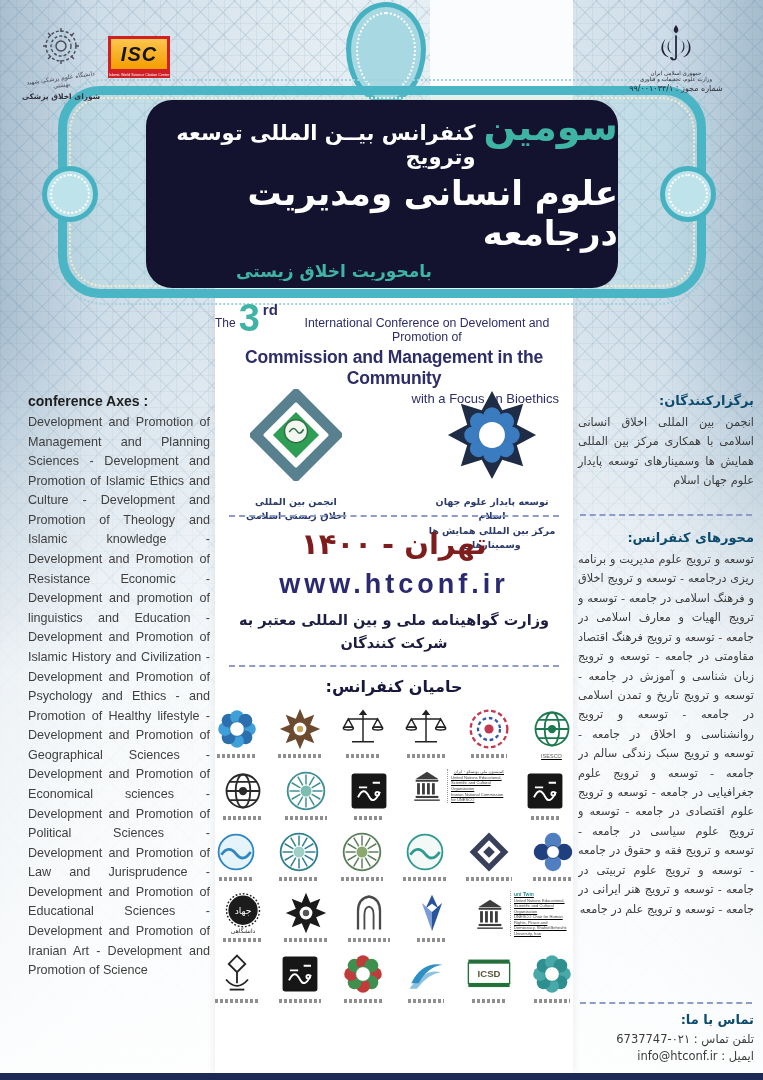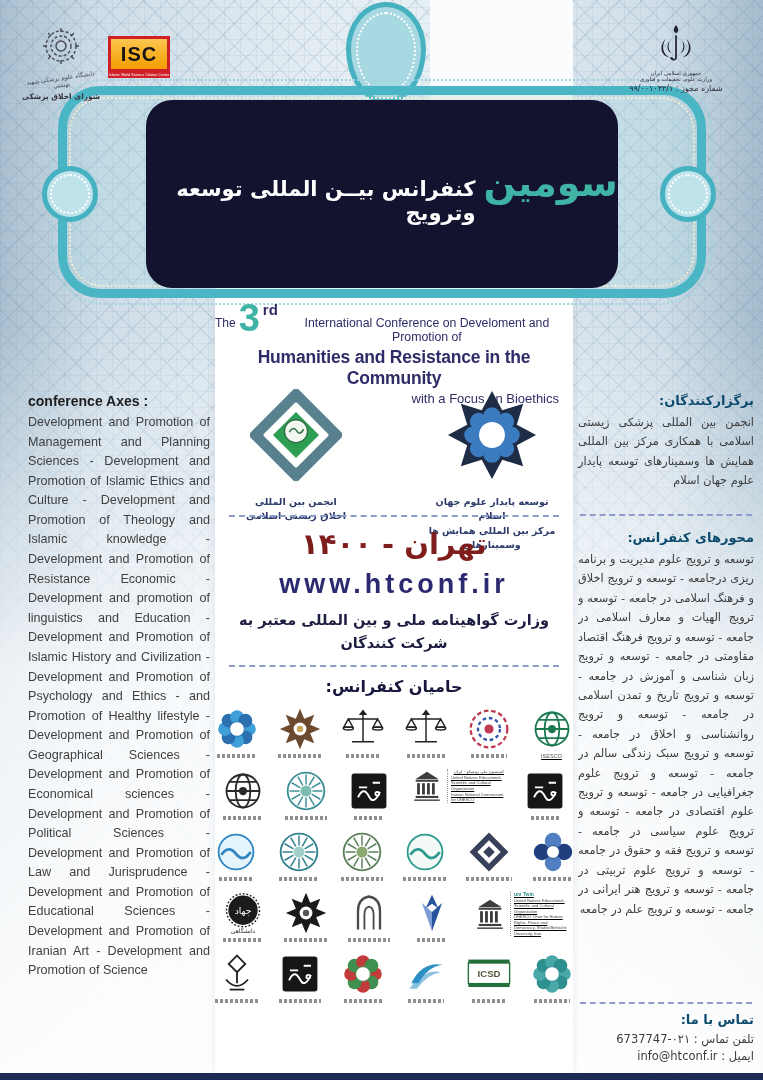--- a/index.html
+++ b/index.html
@@ -40,21 +40,21 @@
   .banner .l3{color:#3fb3a4;font-size:17px;font-weight:bold;margin-top:8px;direction:rtl;transform:translateX(-48px);}
 
   
   .sbmu{position:absolute;left:18px;top:22px;width:86px;text-align:center;z-index:3;color:#3a3a46;}
   .sbmu svg{width:48px;height:48px;}
   .sbmu .cap1{font-size:6px;transform:rotate(-8deg);color:#4a4a58;}
   .sbmu .cap2{font-size:7.5px;font-weight:bold;margin-top:4px;color:#33333f;}
   .isc{position:absolute;left:108px;top:36px;width:62px;z-index:3;text-align:center;}
   .isc .box{background:linear-gradient(180deg,#fcc64e,#f49d00);border:3px solid #cf2027;height:30px;
             display:flex;align-items:center;justify-content:center;font-family:"Liberation Sans",sans-serif;
-            font-weight:900;font-size:20px;color:#141414;letter-spacing:1px;}
+            font-weight:900;font-size:20px;color:#141414;letter-spacing:1px;font-style:italic;}
   .isc .strip{background:#cf2027;color:#fff;font-size:3.6px;padding:1px 0;font-family:"Liberation Sans",sans-serif;}
   .gov{position:absolute;right:22px;top:24px;width:130px;text-align:center;z-index:3;color:#2c2c3a;}
   .gov svg{width:36px;height:42px;}
   .gov .g1,.gov .g2{font-size:5.5px;direction:rtl;}
   .gov .g3{font-size:8px;direction:rtl;margin-top:2px;color:#2c2c3a;}
 
   
   .etitle{position:absolute;top:12px;left:0;right:0;text-align:center;color:#2e2d68;font-family:"Liberation Sans",sans-serif;}
   .etitle .r1{display:flex;justify-content:center;align-items:baseline;gap:3px;}
   .etitle .the{font-size:12px;}
@@ -123,20 +123,22 @@
   <div class="frame"></div>
   <div class="med med-l"></div>
   <div class="med med-r"></div>
   <div class="med-t"></div>
 
   <div class="banner">
     <div class="row1">
       <span class="third">سومین</span>
       <span class="l1">کنفرانس بیــن المللی توسعه وترویج</span>
     </div>
+    <div class="l2">علوم انسانی ومدیریت درجامعه</div>
+    <div class="l3">بامحوریت اخلاق زیستی</div>
   </div>
 
   <div class="sbmu">
     <svg viewBox="0 0 48 48" fill="none" stroke="#4a4a58" stroke-width="1.4">
       <circle cx="24" cy="24" r="15" stroke-dasharray="3 2"></circle>
         <circle cx="24" cy="24" r="10" stroke-dasharray="3 2"></circle>
       <circle cx="24" cy="24" r="5"></circle>
       <path d="M24 6 v4 M24 38 v4 M6 24 h4 M38 24 h4 M11 11 l3 3 M34 34 l3 3 M37 11 l-3 3 M14 34 l-3 3"></path>
     </svg>
     <div class="cap1">دانشگاه علوم پزشکی شهید بهشتی</div>
@@ -164,21 +166,21 @@
   </div>
 
   <div style="position:absolute;left:215px;top:287px;width:358px;height:786px;z-index:4;">
     <div class="etitle">
       <div class="r1">
         <span class="the">The</span>
         <span class="num">3</span>
         <span class="ord">rd</span>
         <span class="t1">International Conference on Develoment and Promotion of</span>
       </div>
-      <div class="t2">Humanities and Resistance in the Community</div>
+      <div class="t2">Commission and Management in the Community</div>
       <div class="t3">with a Focus on Bioethics</div>
     </div>
 
     <div class="orglogos">
       <div class="orglogo">
         <svg viewBox="0 0 96 96">
           <g transform="rotate(45 48 48)">
             <rect x="18" y="18" width="60" height="60" fill="none" stroke="#58808f" stroke-width="11"></rect>
             <rect x="31" y="31" width="34" height="34" fill="#2f9e55"></rect>
           </g>
@@ -568,21 +570,21 @@
       </div>
   </div>
 
   <div class="axes">
     <h3>conference Axes :</h3>
     <div class="body">Development and Promotion of Management and Planning Sciences - Development and Promotion of Islamic Ethics and Culture - Development and Promotion of Theology and Islamic knowledge - Development and Promotion of Resistance Economic - Development and promotion of linguistics and Education - Development and Promotion of Islamic History and Civilization - Development and Promotion of Psychology and Ethics - and Promotion of Healthy lifestyle - Development and Promotion of Geographical Sciences - Development and Promotion of Economical sciences - Development and Promotion of Political Sciences - Development and Promotion of Law and Jurisprudence - Development and Promotion of Educational Sciences - Development and Promotion of Iranian Art - Development and Promotion of Science</div>
   </div>
 
   <div class="rcol rc-org">
     <div class="rhead">برگزارکنندگان:</div>
-    <div class="rbody">انجمن بین المللی پزشکی زیستی اسلامی با همکاری مرکز بین المللی همایش ها وسمینارهای توسعه پایدار علوم جهان اسلام</div>
+    <div class="rbody">انجمن بین المللی اخلاق انسانی اسلامی با همکاری مرکز بین المللی همایش ها وسمینارهای توسعه پایدار علوم جهان اسلام</div>
   </div>
   <div class="rsep rsep1"></div>
   <div class="rcol rc-axes">
     <div class="rhead">محورهای کنفرانس:</div>
     <div class="rbody">توسعه و ترویج علوم مدیریت و برنامه ریزی درجامعه - توسعه و ترویج اخلاق و فرهنگ اسلامی در جامعه - توسعه و ترویج الهیات و معارف اسلامی در جامعه - توسعه و ترویج فرهنگ اقتصاد مقاومتی در جامعه - توسعه و ترویج زبان شناسی و آموزش در جامعه - توسعه و ترویج تاریخ و تمدن اسلامی در جامعه - توسعه و ترویج روانشناسی و اخلاق در جامعه - توسعه و ترویج سبک زندگی سالم در جامعه - توسعه و ترویج علوم جغرافیایی در جامعه - توسعه و ترویج علوم اقتصادی در جامعه - توسعه و ترویج علوم سیاسی در جامعه - توسعه و ترویج فقه و حقوق در جامعه - توسعه و ترویج علوم تربیتی در جامعه - توسعه و ترویج هنر ایرانی در جامعه - توسعه و ترویج علم در جامعه</div>
   </div>
   <div class="rsep rsep2"></div>
   <div class="rcol rc-contact">
     <div class="rhead">تماس با ما:</div>
     <div class="line">تلفن تماس : ۰۲۱-6737747</div>

